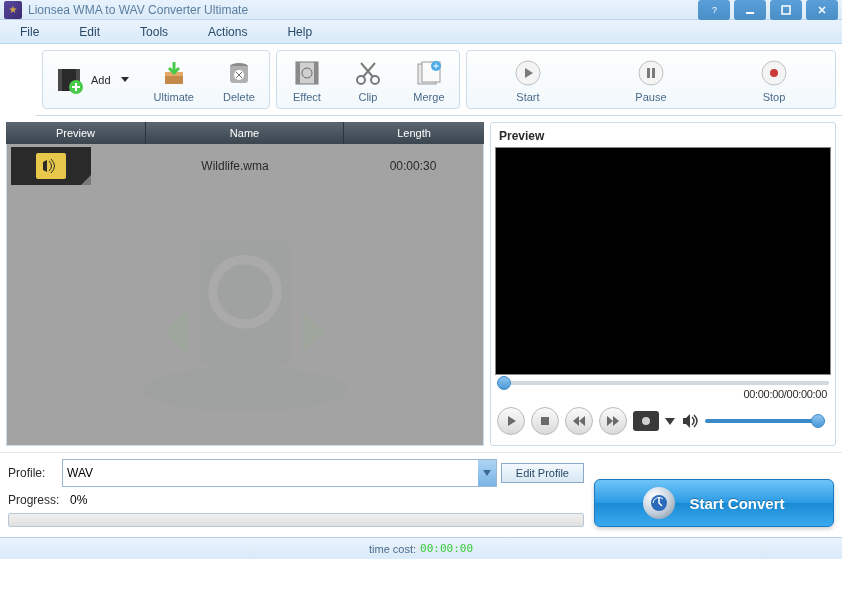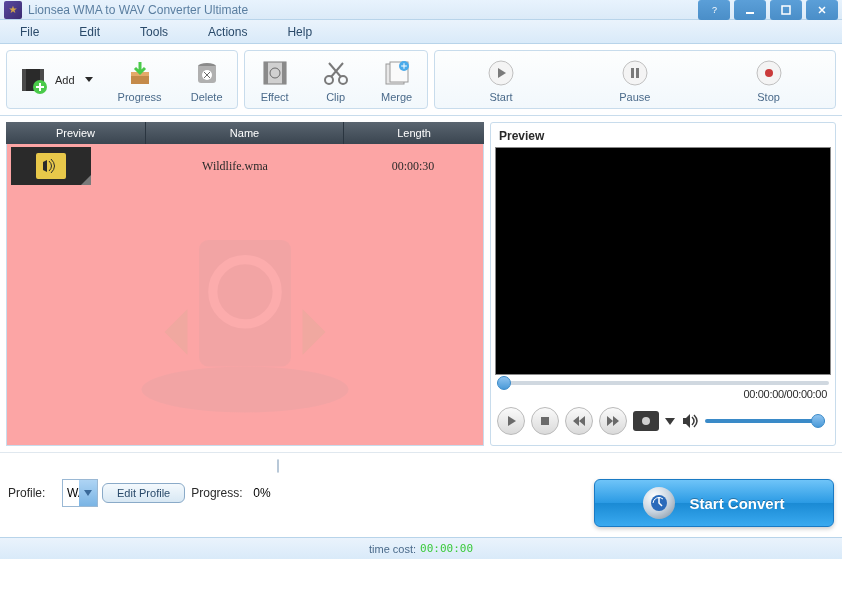--- a/index.html
+++ b/index.html
@@ -12,38 +12,38 @@
 .titlebar .title { color: #5a7ea0; font-size: 12px; flex: 1; }
 .titlebar .win-btns { display: flex; gap: 4px; }
 .titlebar .win-btn { width: 32px; height: 20px; background: linear-gradient(#5b9fd8,#4a8ec8); border-radius: 3px; display: flex; align-items: center; justify-content: center; cursor: pointer; }
 .titlebar .win-btn svg { width: 10px; height: 10px; }
 
 
 .menubar { height: 24px; background: linear-gradient(#eaf3fc,#d9eaf9); display: flex; align-items: center; padding: 0 20px; gap: 40px; border-bottom: 1px solid #b8d4ea; }
 .menubar .menu-item { color: #2a4a6a; cursor: pointer; font-size: 12px; }
 
 
-.toolbar { height: 72px; background: #fff; display: flex; align-items: stretch; padding: 6px; gap: 0; border-bottom: 1px solid #c8dcec; }
+.toolbar { height: 72px; background: #fff; display: flex; align-items: stretch; padding: 6px; gap: 0; border-bottom: 1px solid #c8dcec; margin-left: 36px; }
 .tool-group { display: flex; align-items: center; border: 1px solid #c8dcec; border-radius: 4px; background: linear-gradient(#fdfefe,#f2f8fc); margin-right: 6px; }
 .tool-btn { display: flex; flex-direction: column; align-items: center; justify-content: center; padding: 4px 14px; cursor: pointer; min-width: 60px; }
 .tool-btn.with-label { flex-direction: row; gap: 6px; min-width: auto; padding: 4px 10px; }
 .tool-btn .icon { width: 32px; height: 32px; display: flex; align-items: center; justify-content: center; }
 .tool-btn .label { color: #4a6a8a; font-size: 11px; margin-top: 2px; }
 .tool-btn.with-label .label { margin-top: 0; color: #2a2a2a; }
 .tool-separator { width: 1px; background: #c8dcec; margin: 6px 0; }
 
 
 .main { display: flex; padding: 6px; gap: 6px; height: 336px; }
 .left-pane { flex: 1; display: flex; flex-direction: column; }
 .file-header { display: flex; background: linear-gradient(#5a6570,#3a4550); height: 22px; }
 .file-header .col { color: #fff; text-align: center; line-height: 22px; font-size: 11px; border-right: 1px solid #2a3540; }
 .file-header .col-preview { width: 140px; }
 .file-header .col-name { flex: 1; }
 .file-header .col-length { width: 140px; border-right: none; }
-.file-list { flex: 1; background: #fca5a5; border: 1px solid #c8dcec; border-top: none; overflow: hidden; position: relative; font-family: Liberation Serif, serif; }
+.file-list { flex: 1; background: #a3a3a3; border: 1px solid #c8dcec; border-top: none; overflow: hidden; position: relative; }
 .file-row { display: flex; align-items: center; height: 44px; }
 .file-row .thumb { width: 80px; height: 38px; margin: 3px 4px; background: #2a2a2a; display: flex; align-items: center; justify-content: center; position: relative; }
 .file-row .thumb-icon { width: 30px; height: 26px; background: #e8c84a; display: flex; align-items: center; justify-content: center; border-radius: 2px; }
 .file-row .thumb-corner { position: absolute; bottom: 0; right: 0; width: 0; height: 0; border-left: 10px solid transparent; border-bottom: 10px solid #7a7a7a; }
 .file-row .cell { text-align: center; color: #2a2a2a; }
 .file-row .cell-preview { width: 140px; display: flex; justify-content: flex-start; }
 .file-row .cell-name { flex: 1; }
 .file-row .cell-length { width: 140px; }
 .watermark { position: absolute; top: 50px; left: 50%; transform: translateX(-50%); width: 280px; height: 230px; opacity: 0.08; pointer-events: none; }
 
@@ -58,26 +58,26 @@
 .controls-row { display: flex; align-items: center; padding: 6px 2px; gap: 6px; }
 .ctrl-btn { width: 28px; height: 28px; border-radius: 50%; background: linear-gradient(#fafafa,#dadada); border: 1px solid #bababa; display: flex; align-items: center; justify-content: center; cursor: pointer; }
 .cam-btn { width: 26px; height: 20px; background: #3a3a3a; border-radius: 3px; display: flex; align-items: center; justify-content: center; cursor: pointer; }
 .cam-btn::after { content: ""; width: 8px; height: 8px; border-radius: 50%; background: #d0d0d0; }
 .dropdown-caret { width: 0; height: 0; border-left: 5px solid transparent; border-right: 5px solid transparent; border-top: 7px solid #3a3a3a; cursor: pointer; }
 .volume-slider { flex: 1; height: 4px; background: #3a8ac8; border-radius: 2px; position: relative; margin-right: 4px; }
 .volume-handle { position: absolute; right: 0; top: -5px; width: 14px; height: 14px; border-radius: 50%; background: linear-gradient(#8fc4f0,#4a9ad8); border: 1px solid #3a8ac8; }
 
 
 .bottom { padding: 6px 8px 0; border-top: 1px solid #e0e8ef; display: flex; gap: 10px; }
-.bottom-left { flex: 1; display: flex; flex-direction: row; gap: 6px; }
+.bottom-left { flex: 1; display: flex; flex-direction: column; gap: 6px; }
 .form-row { display: flex; align-items: center; gap: 4px; }
 .form-row .lbl { width: 50px; color: #2a2a2a; }
 .form-row .field { flex: 1; height: 28px; border: 1px solid #9ab8d4; background: #fff; padding: 12px 4px; display: flex; align-items: center; position: relative; }
 .form-row .field .caret { position: absolute; right: 0; top: 0; width: 18px; height: 100%; background: linear-gradient(#aed4f4,#7ab4e4); display: flex; align-items: center; justify-content: center; }
-.form-row .btn { height: 20px; padding: 0 14px; border: 1px solid #8aaac8; border-radius: 6px; background: linear-gradient(#f4f9fd,#d8e8f4); cursor: pointer; font-size: 11px; color: #2a4a6a; display: flex; align-items: center; }
+.form-row .btn { height: 20px; padding: 0 14px; border: 1px solid #8aaac8; border-radius: 0; background: linear-gradient(#f4f9fd,#d8e8f4); cursor: pointer; font-size: 11px; color: #2a4a6a; display: flex; align-items: center; }
 .progress-bar { height: 14px; border: 1px solid #b8c8d8; border-radius: 2px; background: linear-gradient(#f0f0f0,#e0e0e0); }
 .bottom-right { width: 240px; display: flex; align-items: center; justify-content: center; }
 .convert-btn { width: 256px; height: 48px; border-radius: 6px; background: linear-gradient(#6fc4f8,#2a9ae4 50%,#1a8ad4 50%,#3aaaf0); border: 1px solid #1a7ac4; display: flex; align-items: center; justify-content: center; gap: 14px; cursor: pointer; box-shadow: 0 2px 4px rgba(0,0,0,0.2); margin-top: 20px; }
 .convert-btn .conv-icon { width: 32px; height: 32px; border-radius: 50%; background: radial-gradient(circle at 35% 30%, #fff, #c8d4e0 50%, #7a8a9a); display: flex; align-items: center; justify-content: center; }
 .convert-btn .conv-label { color: #fff; font-size: 15px; font-weight: bold; text-shadow: 0 -1px 0 rgba(0,0,0,0.3); }
 
 
 .statusbar { height: 22px; background: linear-gradient(#eaf3fc,#d9eaf9); display: flex; align-items: center; justify-content: center; border-top: 1px solid #b8d4ea; font-size: 11px; gap: 4px; margin-top: 10px; }
 .statusbar .cost-label { color: #4a6a8a; }
 .statusbar .cost-value { color: #3aca3a; font-family: monospace; }
@@ -139,21 +139,21 @@
     </div>
     <div class="tool-separator"></div>
     <div class="tool-btn">
       <span class="icon">
           <svg width="30" height="30">
             <rect x="6" y="18" width="18" height="8" fill="#c48a4a"></rect>
             <rect x="6" y="14" width="18" height="4" fill="#e4aa6a"></rect>
             <path d="M15 4v10m-5-4l5 5 5-5" stroke="#4aca4a" stroke-width="3" fill="none"></path>
           </svg>
         </span>
-      <span class="label">Progress</span>
+      <span class="label">Ultimate</span>
     </div>
     <div class="tool-separator"></div>
     <div class="tool-btn">
       <span class="icon">
           <svg width="30" height="30">
             <ellipse cx="15" cy="8" rx="9" ry="3" fill="#8a8a8a"></ellipse>
             <path d="M6 8v14a3 3 0 003 3h12a3 3 0 003-3V8" fill="#b0b0b0"></path>
             <circle cx="15" cy="17" r="5" fill="#fff"></circle>
             <path d="M12 14l6 6m0-6l-6 6" stroke="#6a6a6a" stroke-width="1"></path>
           </svg>

